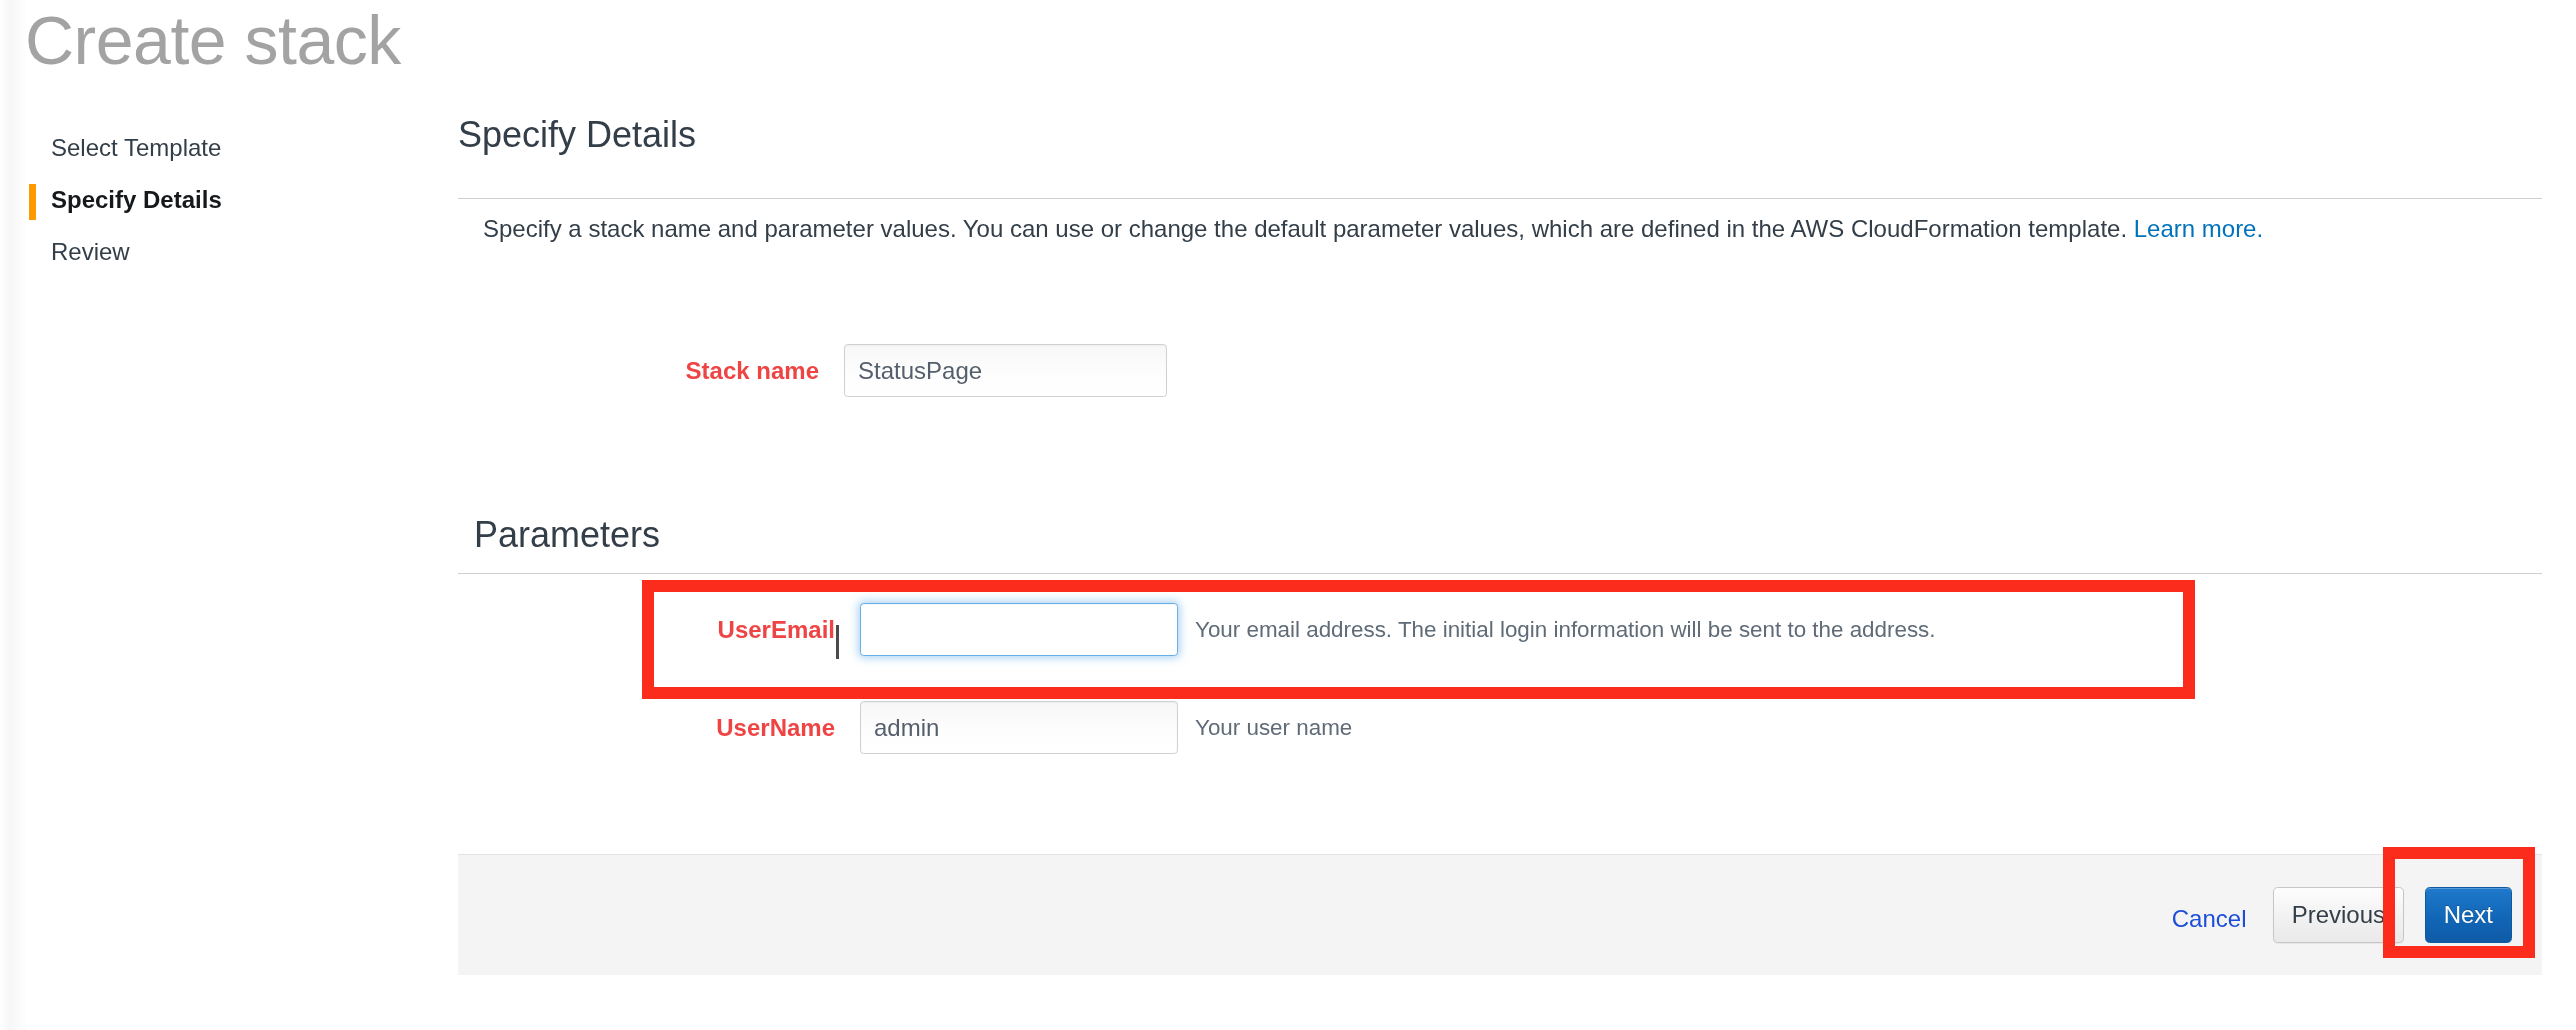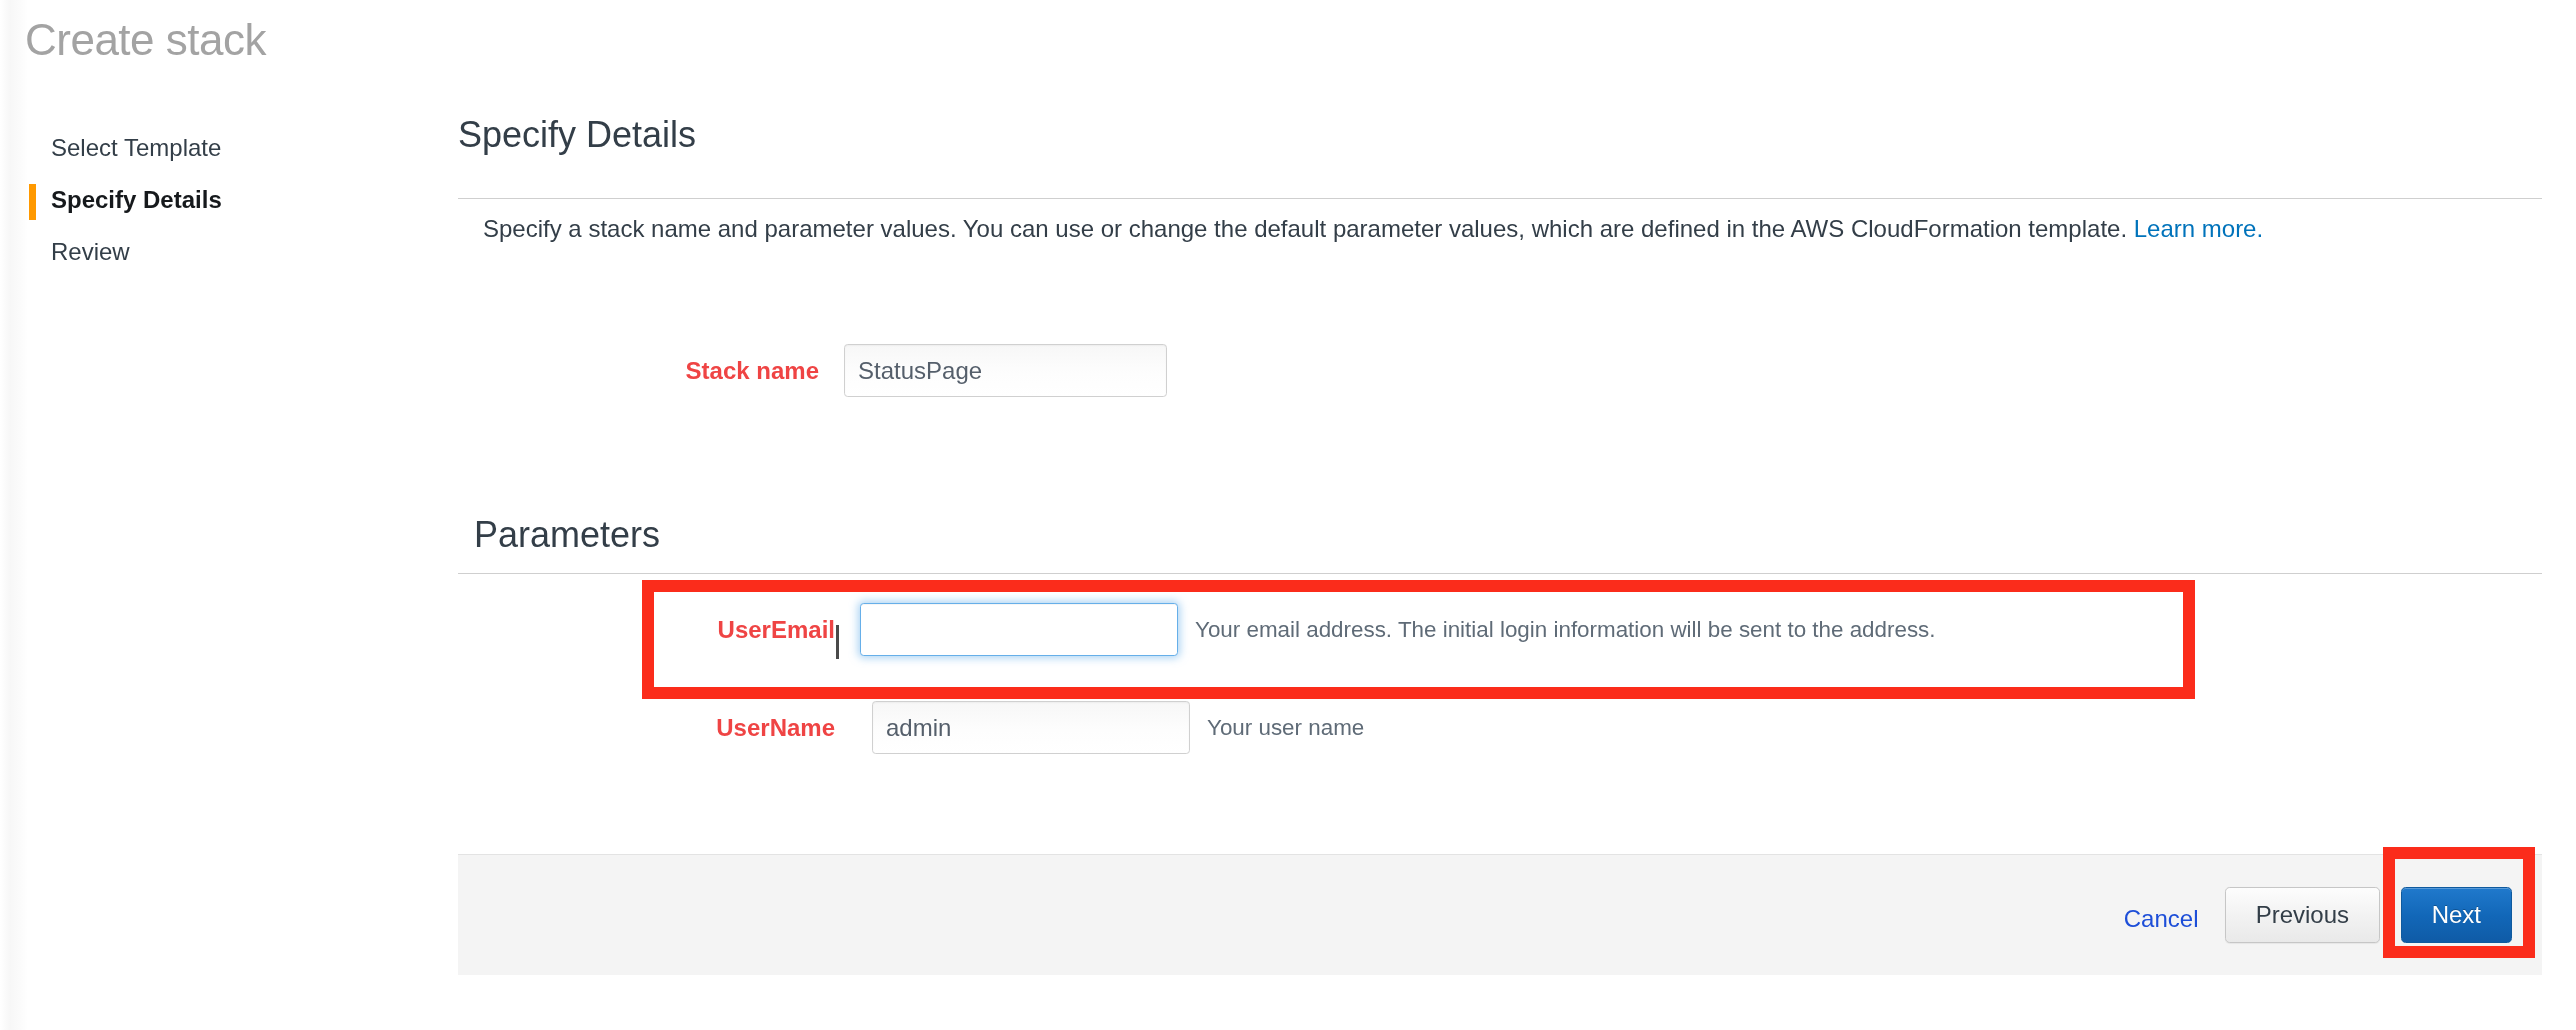--- a/index.html
+++ b/index.html
@@ -24,21 +24,21 @@
     height: 1031px;
     background: linear-gradient(to right, #ffffff 0%, #f7f7f7 35%, #fbfbfb 70%, #ffffff 100%);
     pointer-events: none;
   }
 
   
   .page-title {
     position: absolute;
     left: 25px;
     top: 12px;
-    font-size: 44px;
+    font-size: 68px;
     line-height: 56px;
     font-weight: 400;
     color: #a3a3a3;
     letter-spacing: -0.5px;
     white-space: nowrap;
   }
 
   
   .wizard-nav {
     position: absolute;
@@ -162,21 +162,21 @@
     display: flex;
     align-items: center;
   }
   #user-email-row { left: 204px; top: 603px; }
   #user-email-row .form-label { width: 173px; }
   #user-email-row .txt-input { width: 318px; margin-left: 25px; }
   #user-email-row .help-text { margin-left: 17px; }
 
   #user-name-row { left: 204px; top: 701px; }
   #user-name-row .form-label { width: 173px; }
-  #user-name-row .txt-input { width: 318px; margin-left: 37px; }
+  #user-name-row .txt-input { width: 318px; margin-left: 25px; }
   #user-name-row .help-text { margin-left: 17px; }
 
   
   .caret {
     position: absolute;
     left: 836px;
     top: 625px;
     width: 2.8px;
     height: 34px;
     background: #4a4a4a;
@@ -220,21 +220,21 @@
     cursor: pointer;
     margin-top: 8px;
   }
   .btn {
     box-sizing: border-box;
     font-family: "Liberation Sans", sans-serif;
     font-size: 24px;
     border-radius: 4.7px;
     cursor: pointer;
     height: 56px;
-    padding: 0 30px;
+    padding: 0 18px;
     line-height: 54px;
   }
   .btn-secondary {
     color: #333e48;
     border: 0.9px solid #c6c6c6;
     background: linear-gradient(to bottom, #fdfdfd 0%, #f2f2f2 52%, #e9e9e9 100%);
     box-shadow: 0 0.9px 0.9px rgba(0,0,0,0.06);
   }
   .btn-primary {
     color: #ffffff;

